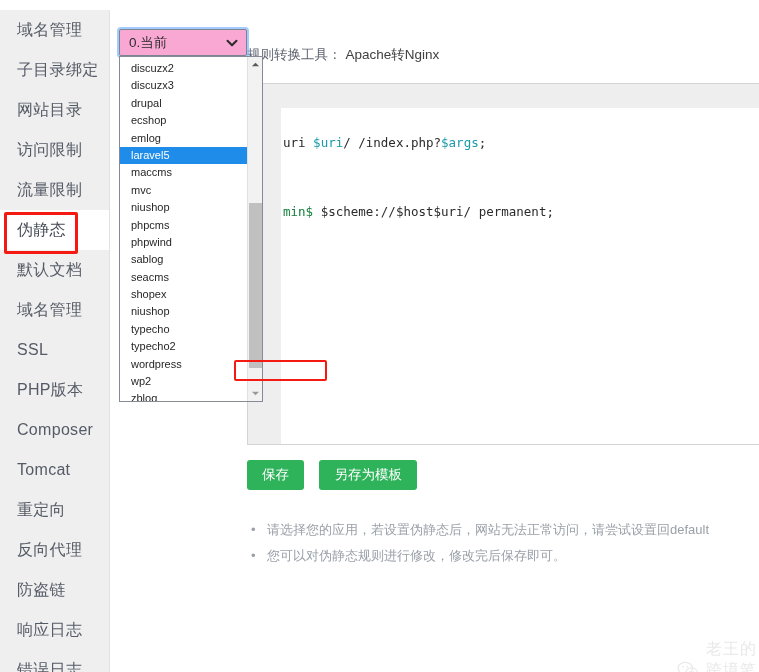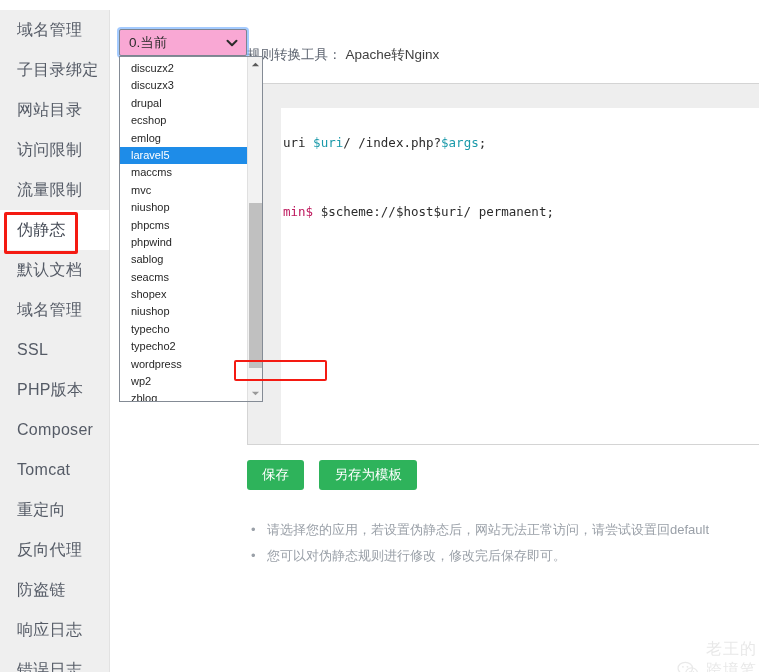--- a/index.html
+++ b/index.html
@@ -192,21 +192,21 @@
     font-family: "DejaVu Sans Mono", "Liberation Mono", monospace;
     font-size: 12.5px;
     line-height: 23px;
     color: #2b2b2b;
     padding-left: 2px;
     white-space: pre;
     overflow: hidden;
   }
   .code-line { height: 23px; }
   .tok-var  { color: #1b9aaa; }
-  .tok-kw   { color: #be185d; margin-top: 8px; }
+  .tok-kw   { color: #15803d; margin-top: 8px; }
   .tok-plain{ color: #2b2b2b; }
 
   
   .btn-row {
     position: absolute;
     left: 136px; top: 450px;
   }
   .btn {
     display: inline-block;
     background: #2eb35b;

